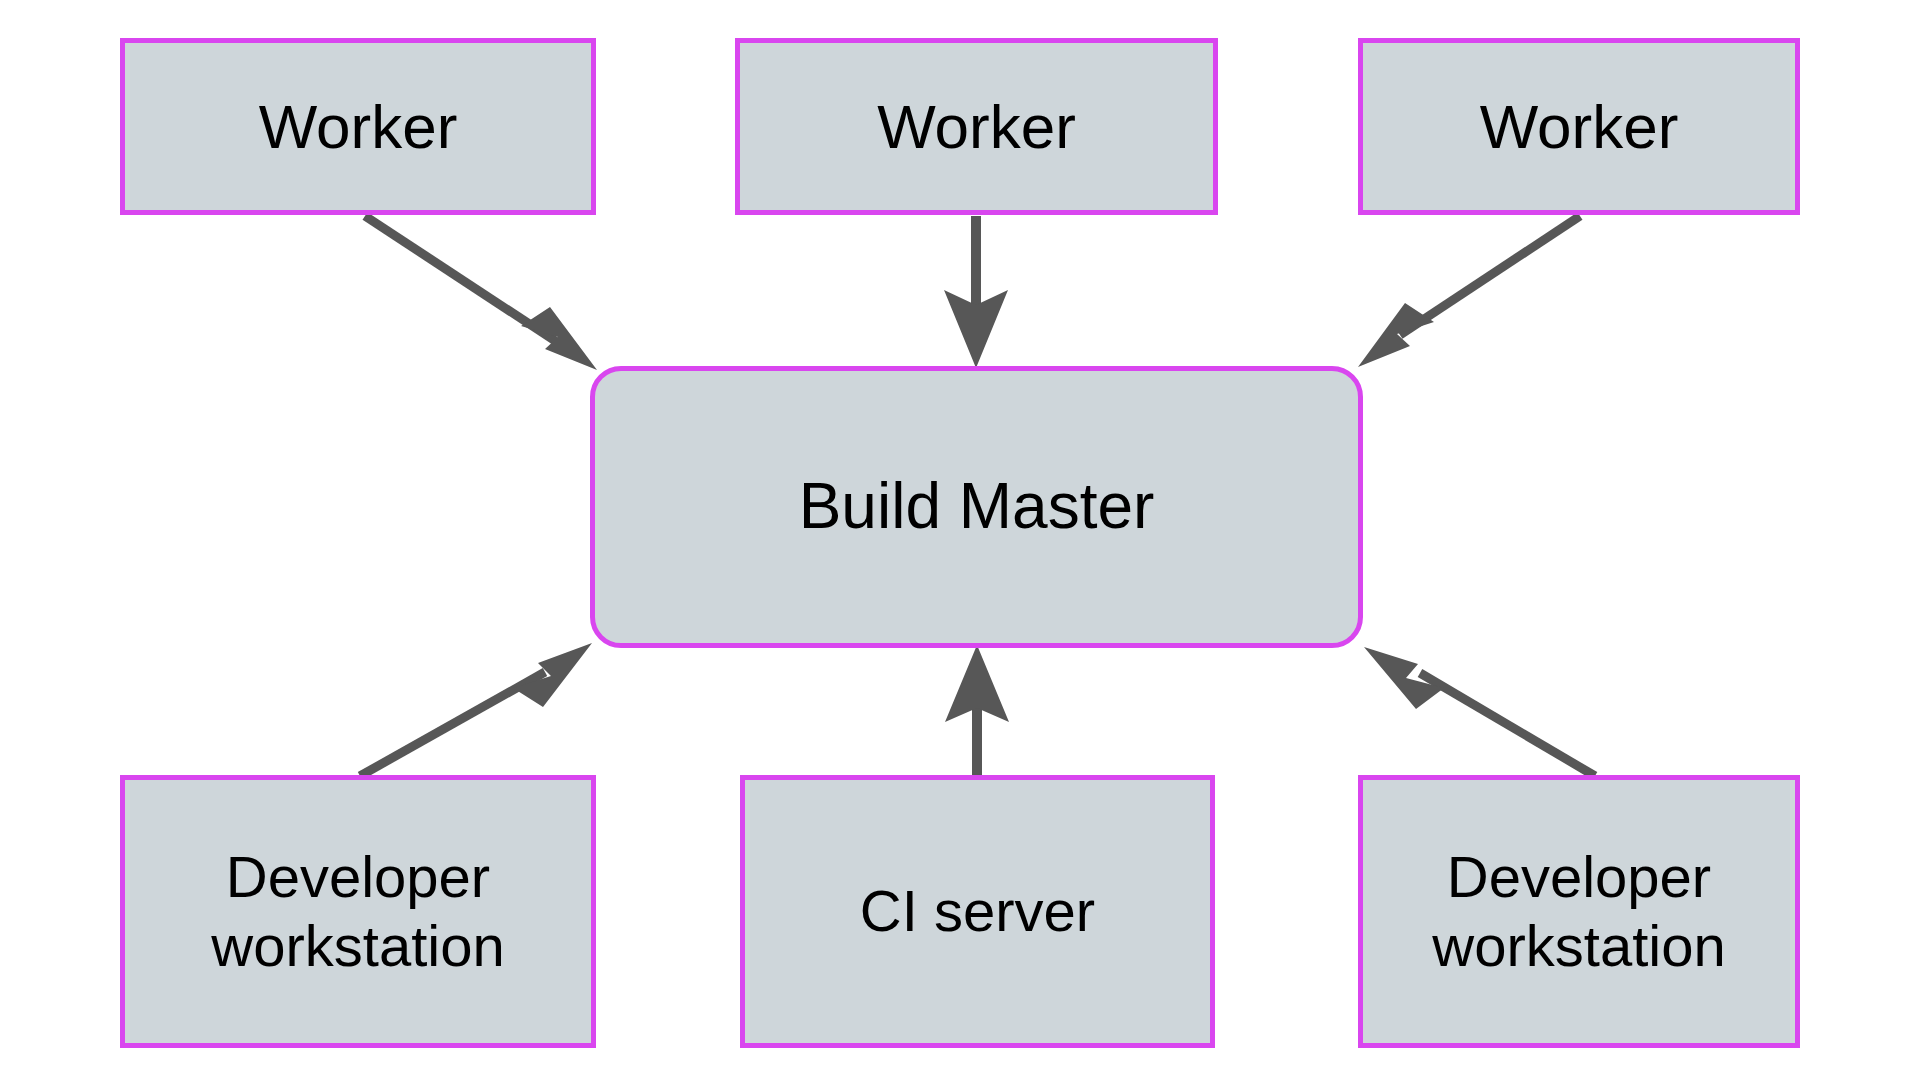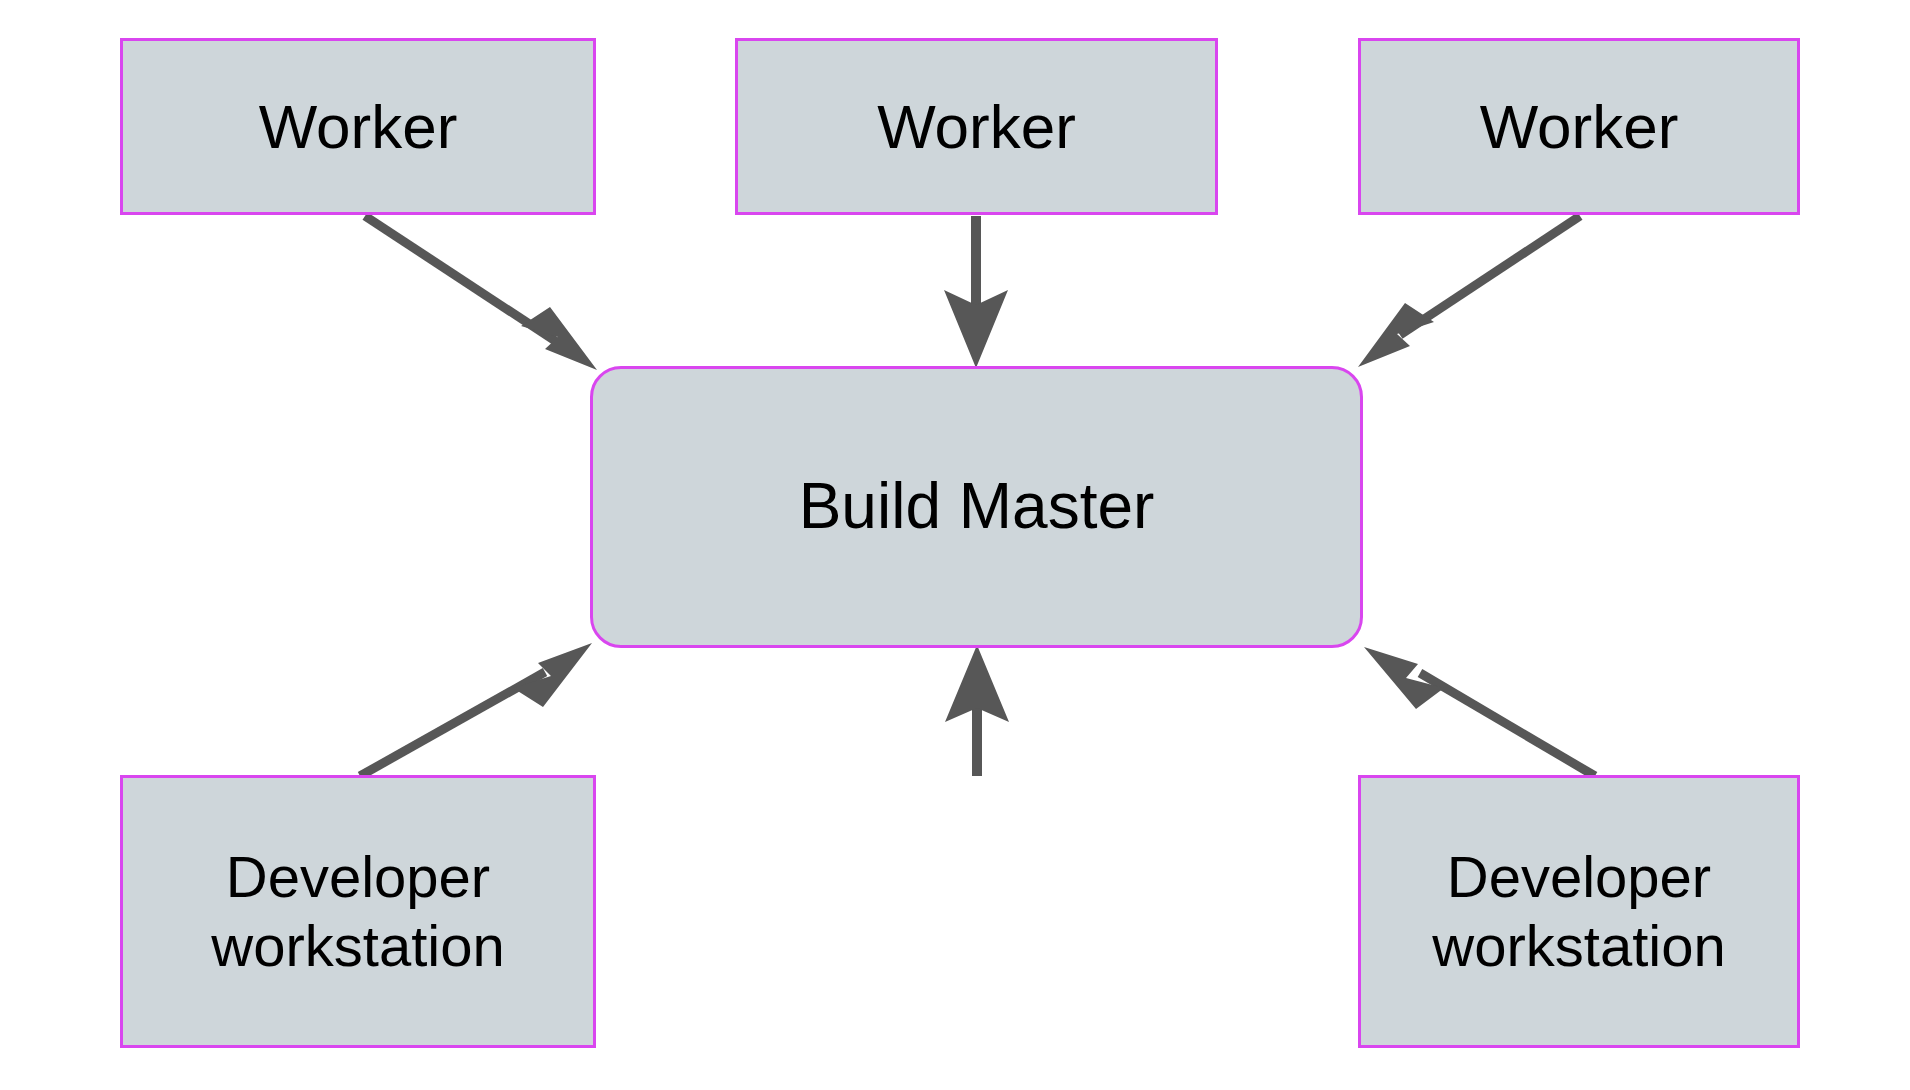--- a/index.html
+++ b/index.html
@@ -22,21 +22,21 @@
     left: 0;
     top: 0;
     width: 1910px;
     height: 1090px;
     pointer-events: none;
   }
   .node {
     position: absolute;
     box-sizing: border-box;
     background: #ced6da;
-    border: 3px solid #d946ef;
+    border: 5px solid #d946ef;
     display: flex;
     align-items: center;
     justify-content: center;
     text-align: center;
     color: #000000;
     z-index: 2;
   }
   .node-label {
     display: block;
     line-height: 1.18;
@@ -99,19 +99,22 @@
 
   <div class="node size-lg" style="left:590px; top:366px; width:773px; height:282px;border-radius:31px;">
     <span class="node-label">Build Master</span>
   </div>
 
   <div class="node size-sm" style="left:120px; top:775px; width:476px; height:273px;">
     <span class="node-label">Developer
 workstation</span>
   </div>
 
+  <div class="node size-sm" style="left:740px; top:775px; width:475px; height:273px;">
+    <span class="node-label">CI server</span>
+  </div>
 
   <div class="node size-sm" style="left:1358px; top:775px; width:442px; height:273px;">
     <span class="node-label">Developer
 workstation</span>
   </div>
 
 </div>
 
 </body></html>

